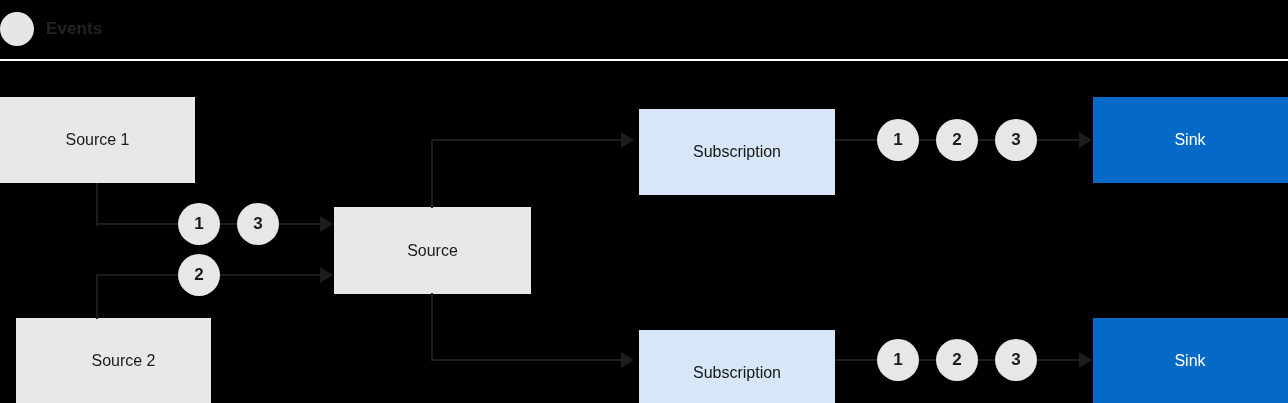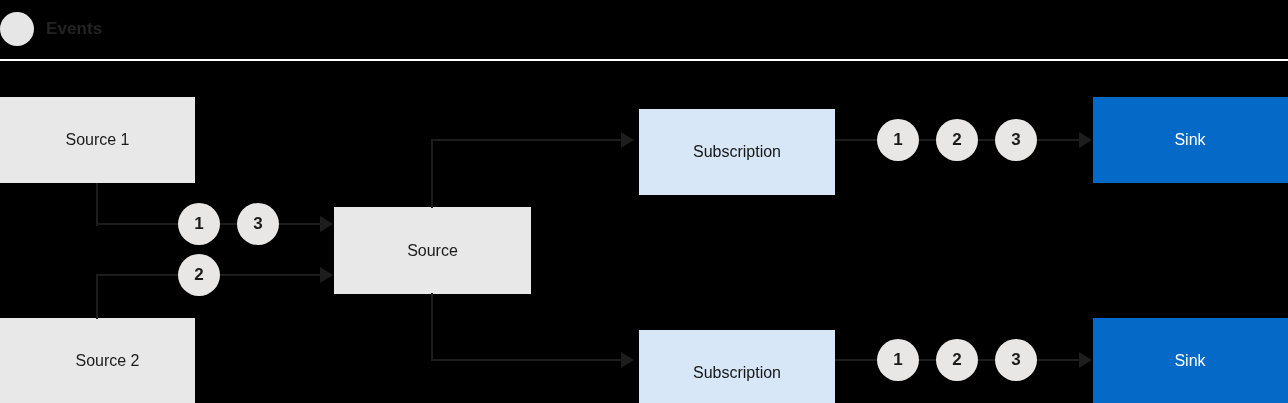--- a/index.html
+++ b/index.html
@@ -118,21 +118,21 @@
     <div class="legend-dot"></div>
     <div class="legend-label">Events</div>
   </div>
 
   <div class="divider"></div>
 
   <div class="node node-source" style="left:0px; top:97px; width:195px; height:86px;">
     <span>Source 1</span>
   </div>
 
-  <div class="node node-source" style="left:0px; top:318px; width:195px; height:86px;padding-left:20px;">
+  <div class="node node-source" style="left:16px; top:318px; width:195px; height:86px;padding-left:20px;">
     <span>Source 2</span>
   </div>
 
   <div class="node node-channel" style="left:334px; top:207px; width:197px; height:87px;">
     <span>Source</span>
   </div>
 
   <div class="node node-subscription" style="left:639px; top:97px; width:196px; height:86px;">
     <span>Subscription</span>
   </div>

